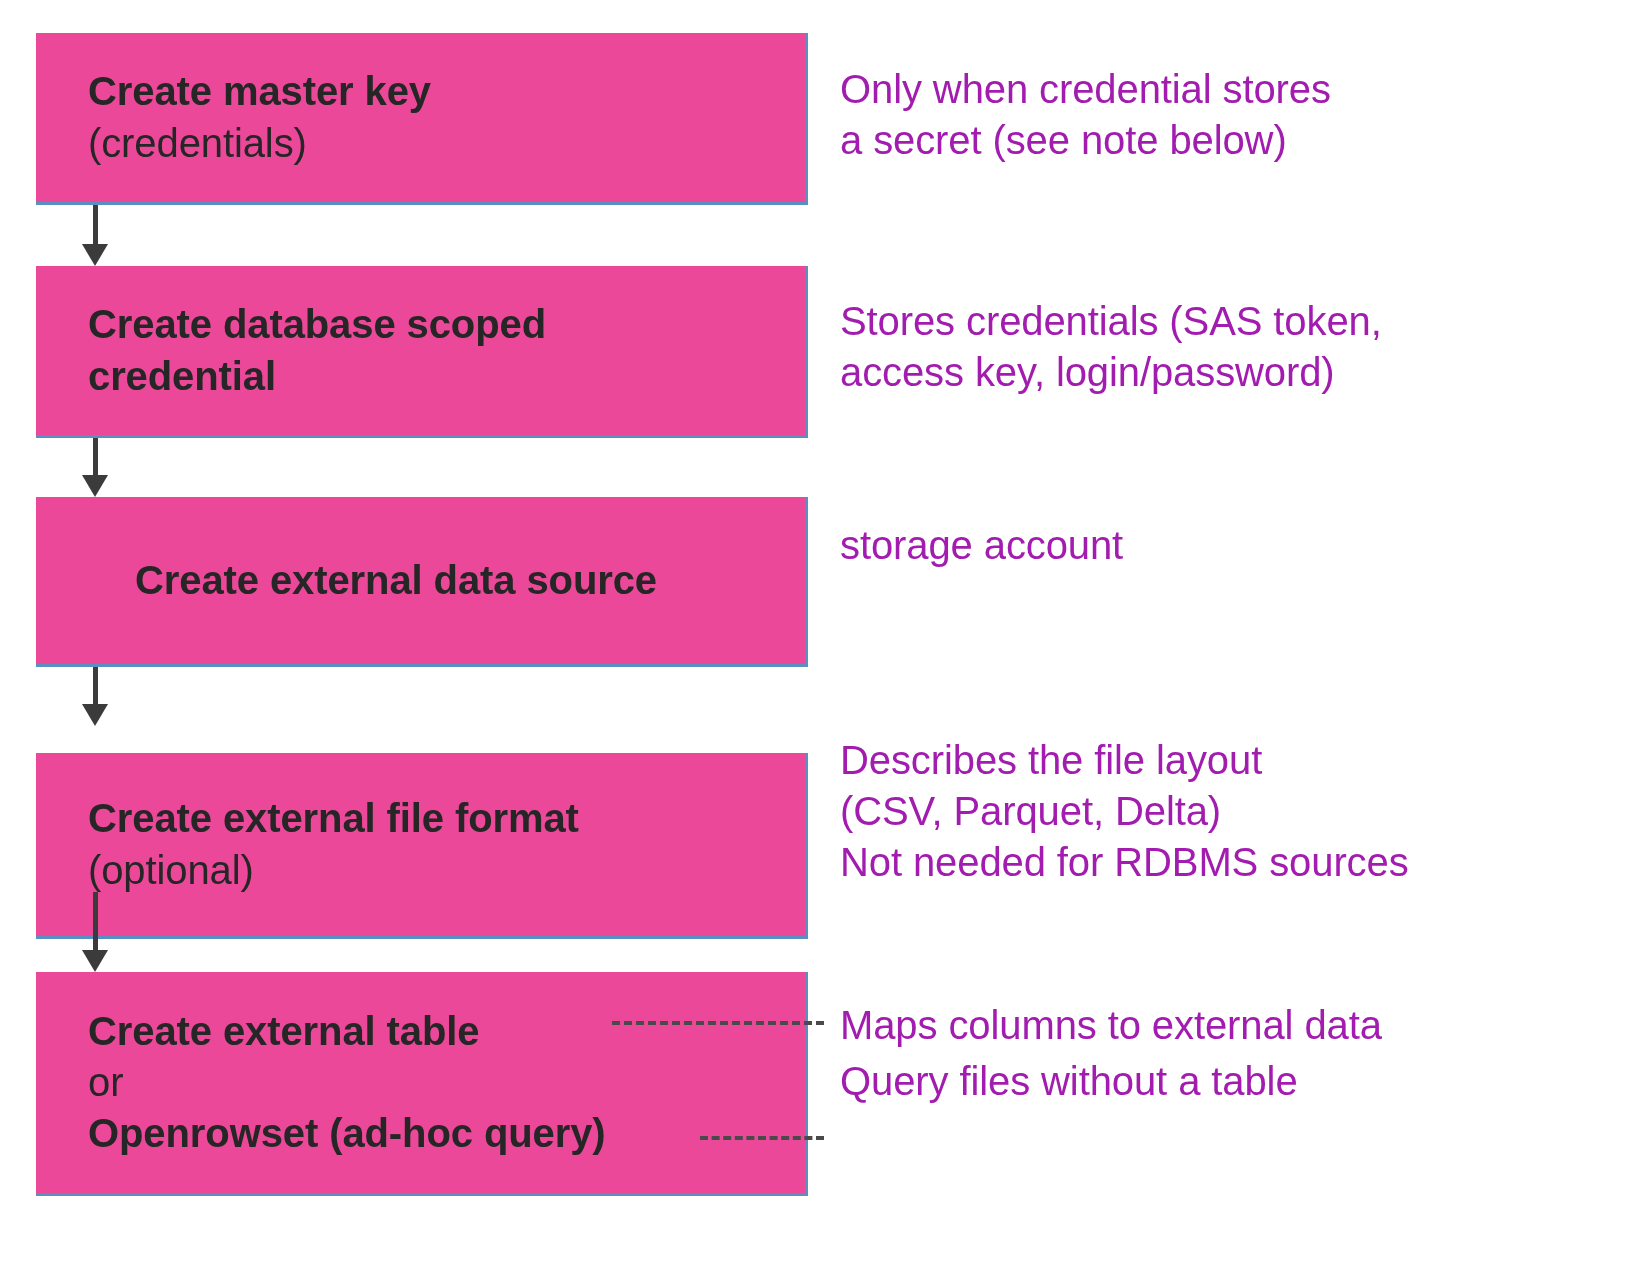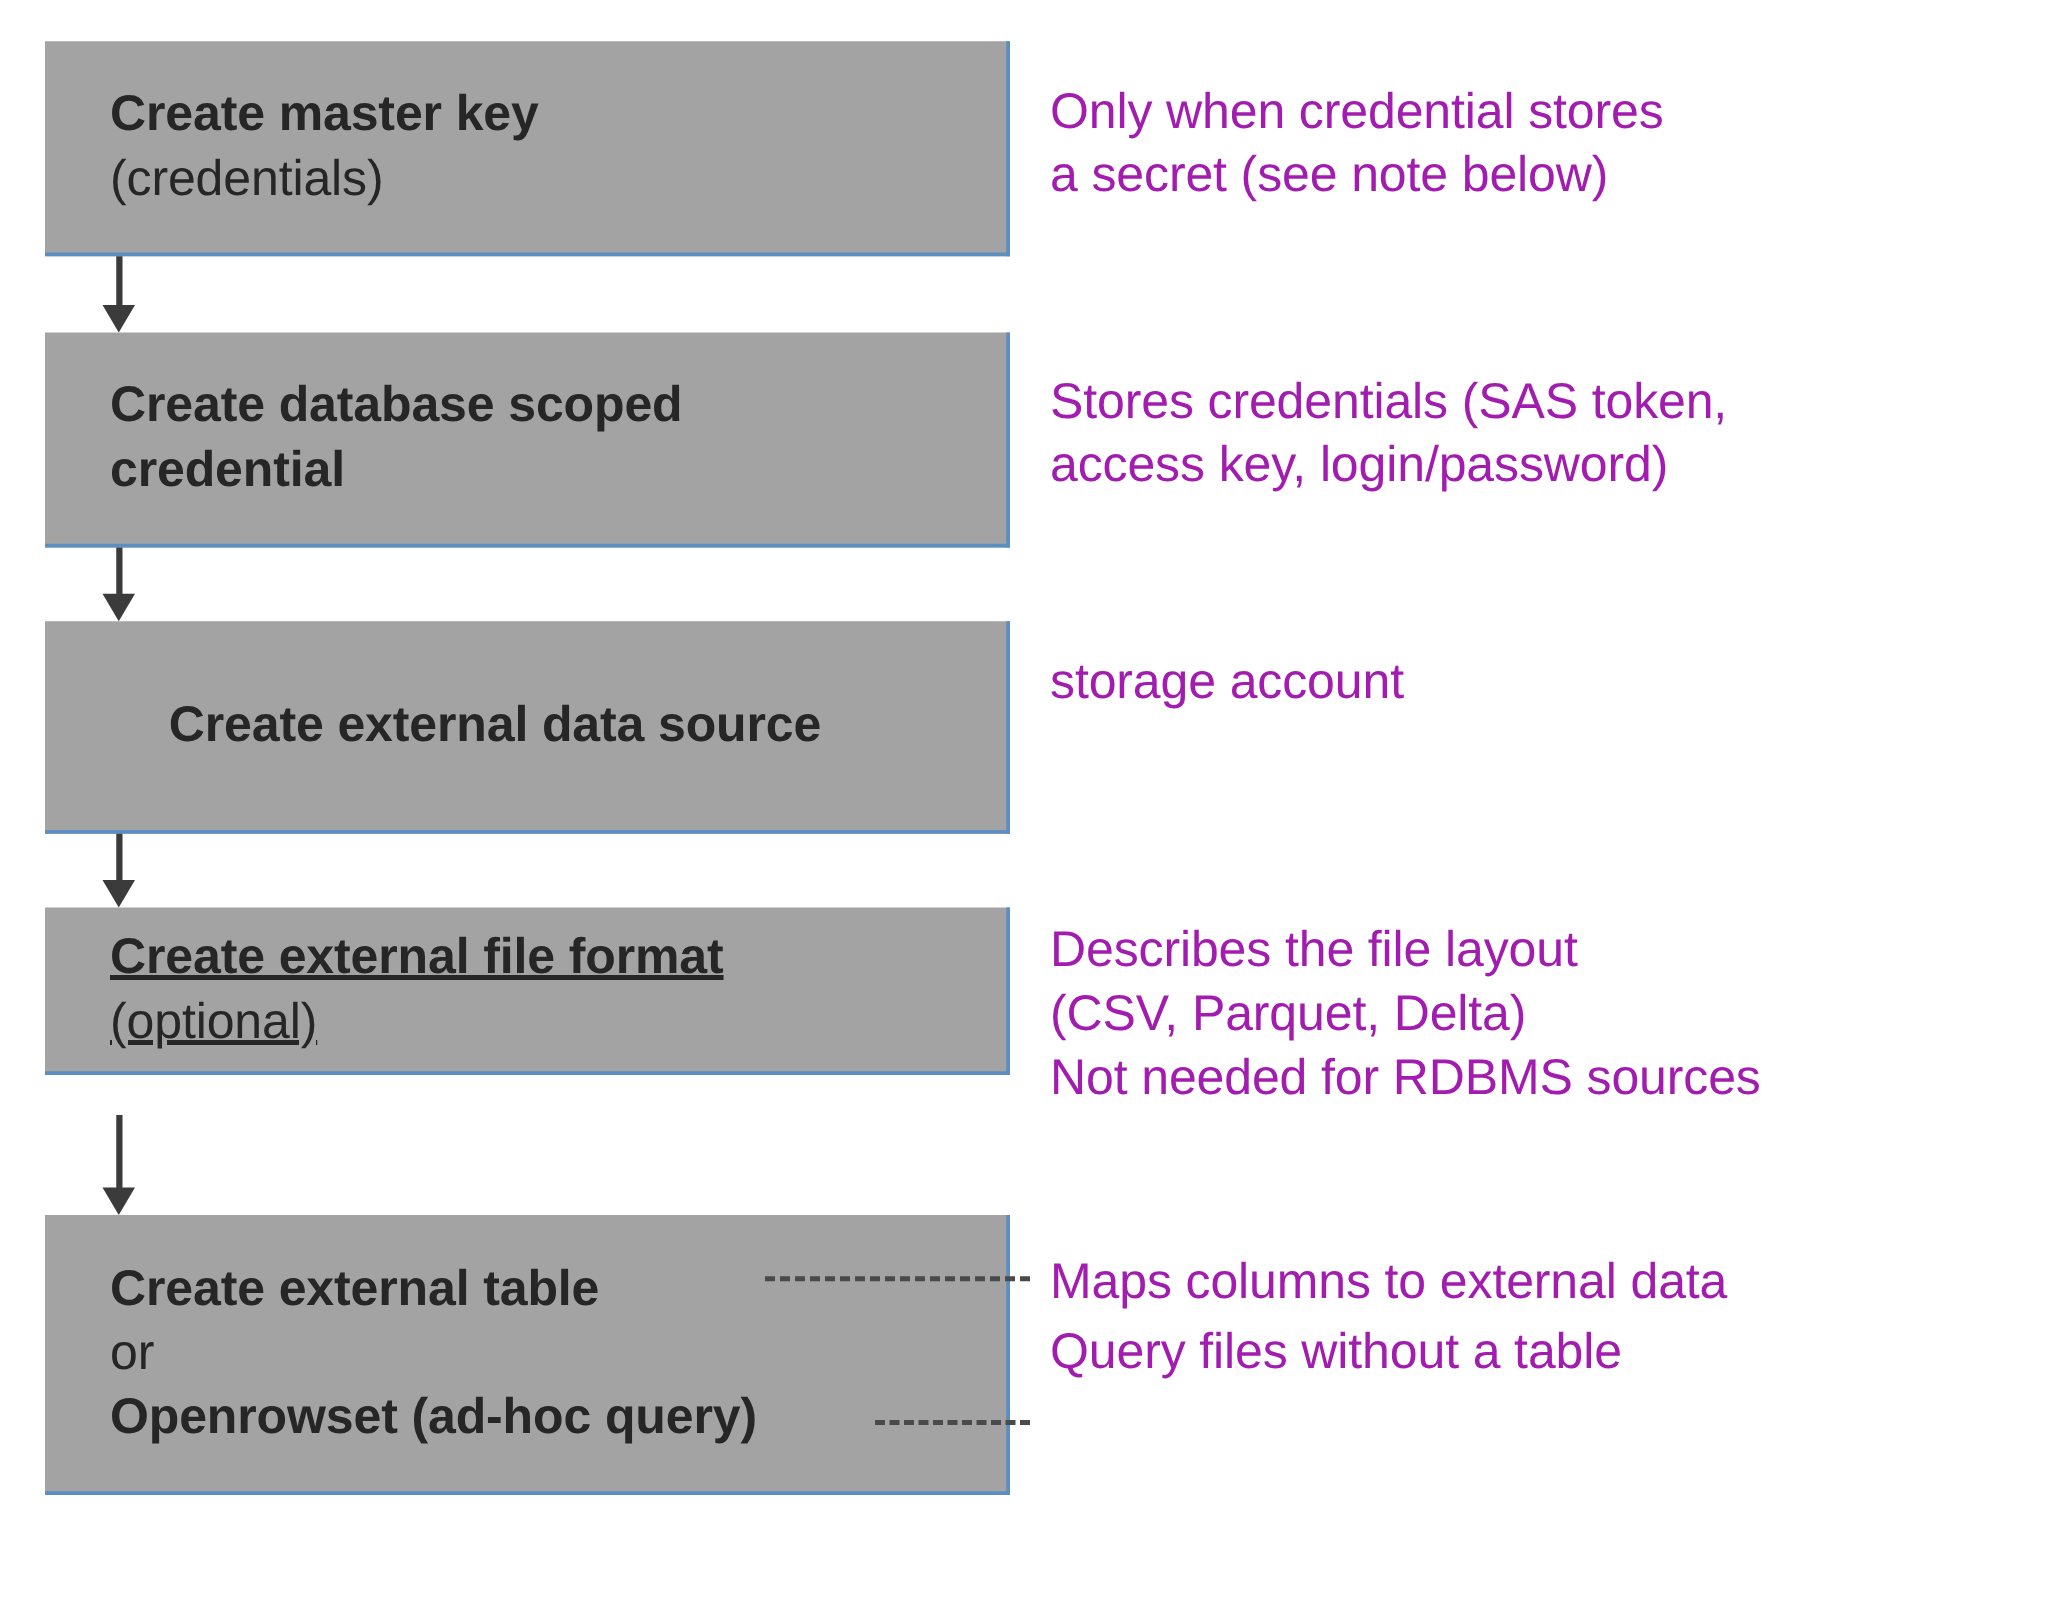--- a/index.html
+++ b/index.html
@@ -21,21 +21,21 @@
     left: 0; top: 0;
     width: 1638px;
     height: 1284px;
   }
 
   
   .node {
     position: absolute;
     left: 36px;
     width: 772px;
-    background: #a3a3a3;
+    background: #ec4899;
     border-right: 3px solid #5b8fc2;
     border-bottom: 3px solid #5b8fc2;
     box-sizing: border-box;
     display: flex;
     flex-direction: column;
     justify-content: center;
   }
   .node .lines {
     padding-left: 52px;
     padding-right: 14px;
@@ -47,21 +47,21 @@
     letter-spacing: -0.1px;
   }
   .node .ln.b {
     font-weight: bold;
   }
 
   
   #node-master-key      { top: 33px;   height: 172px; }
   #node-scoped-cred     { top: 266px;  height: 172px; }
   #node-data-source     { top: 497px;  height: 170px; padding-left: 47px; }
-  #node-file-format     { top: 726px;  height: 134px; text-decoration: underline; }
+  #node-file-format     { top: 753px;  height: 186px; }
   #node-external-table  { top: 972px;  height: 224px; }
 
   
   .arrow {
     position: absolute;
     left: 82px;
     width: 26px;
   }
   .arrow .stem {
     position: absolute;

